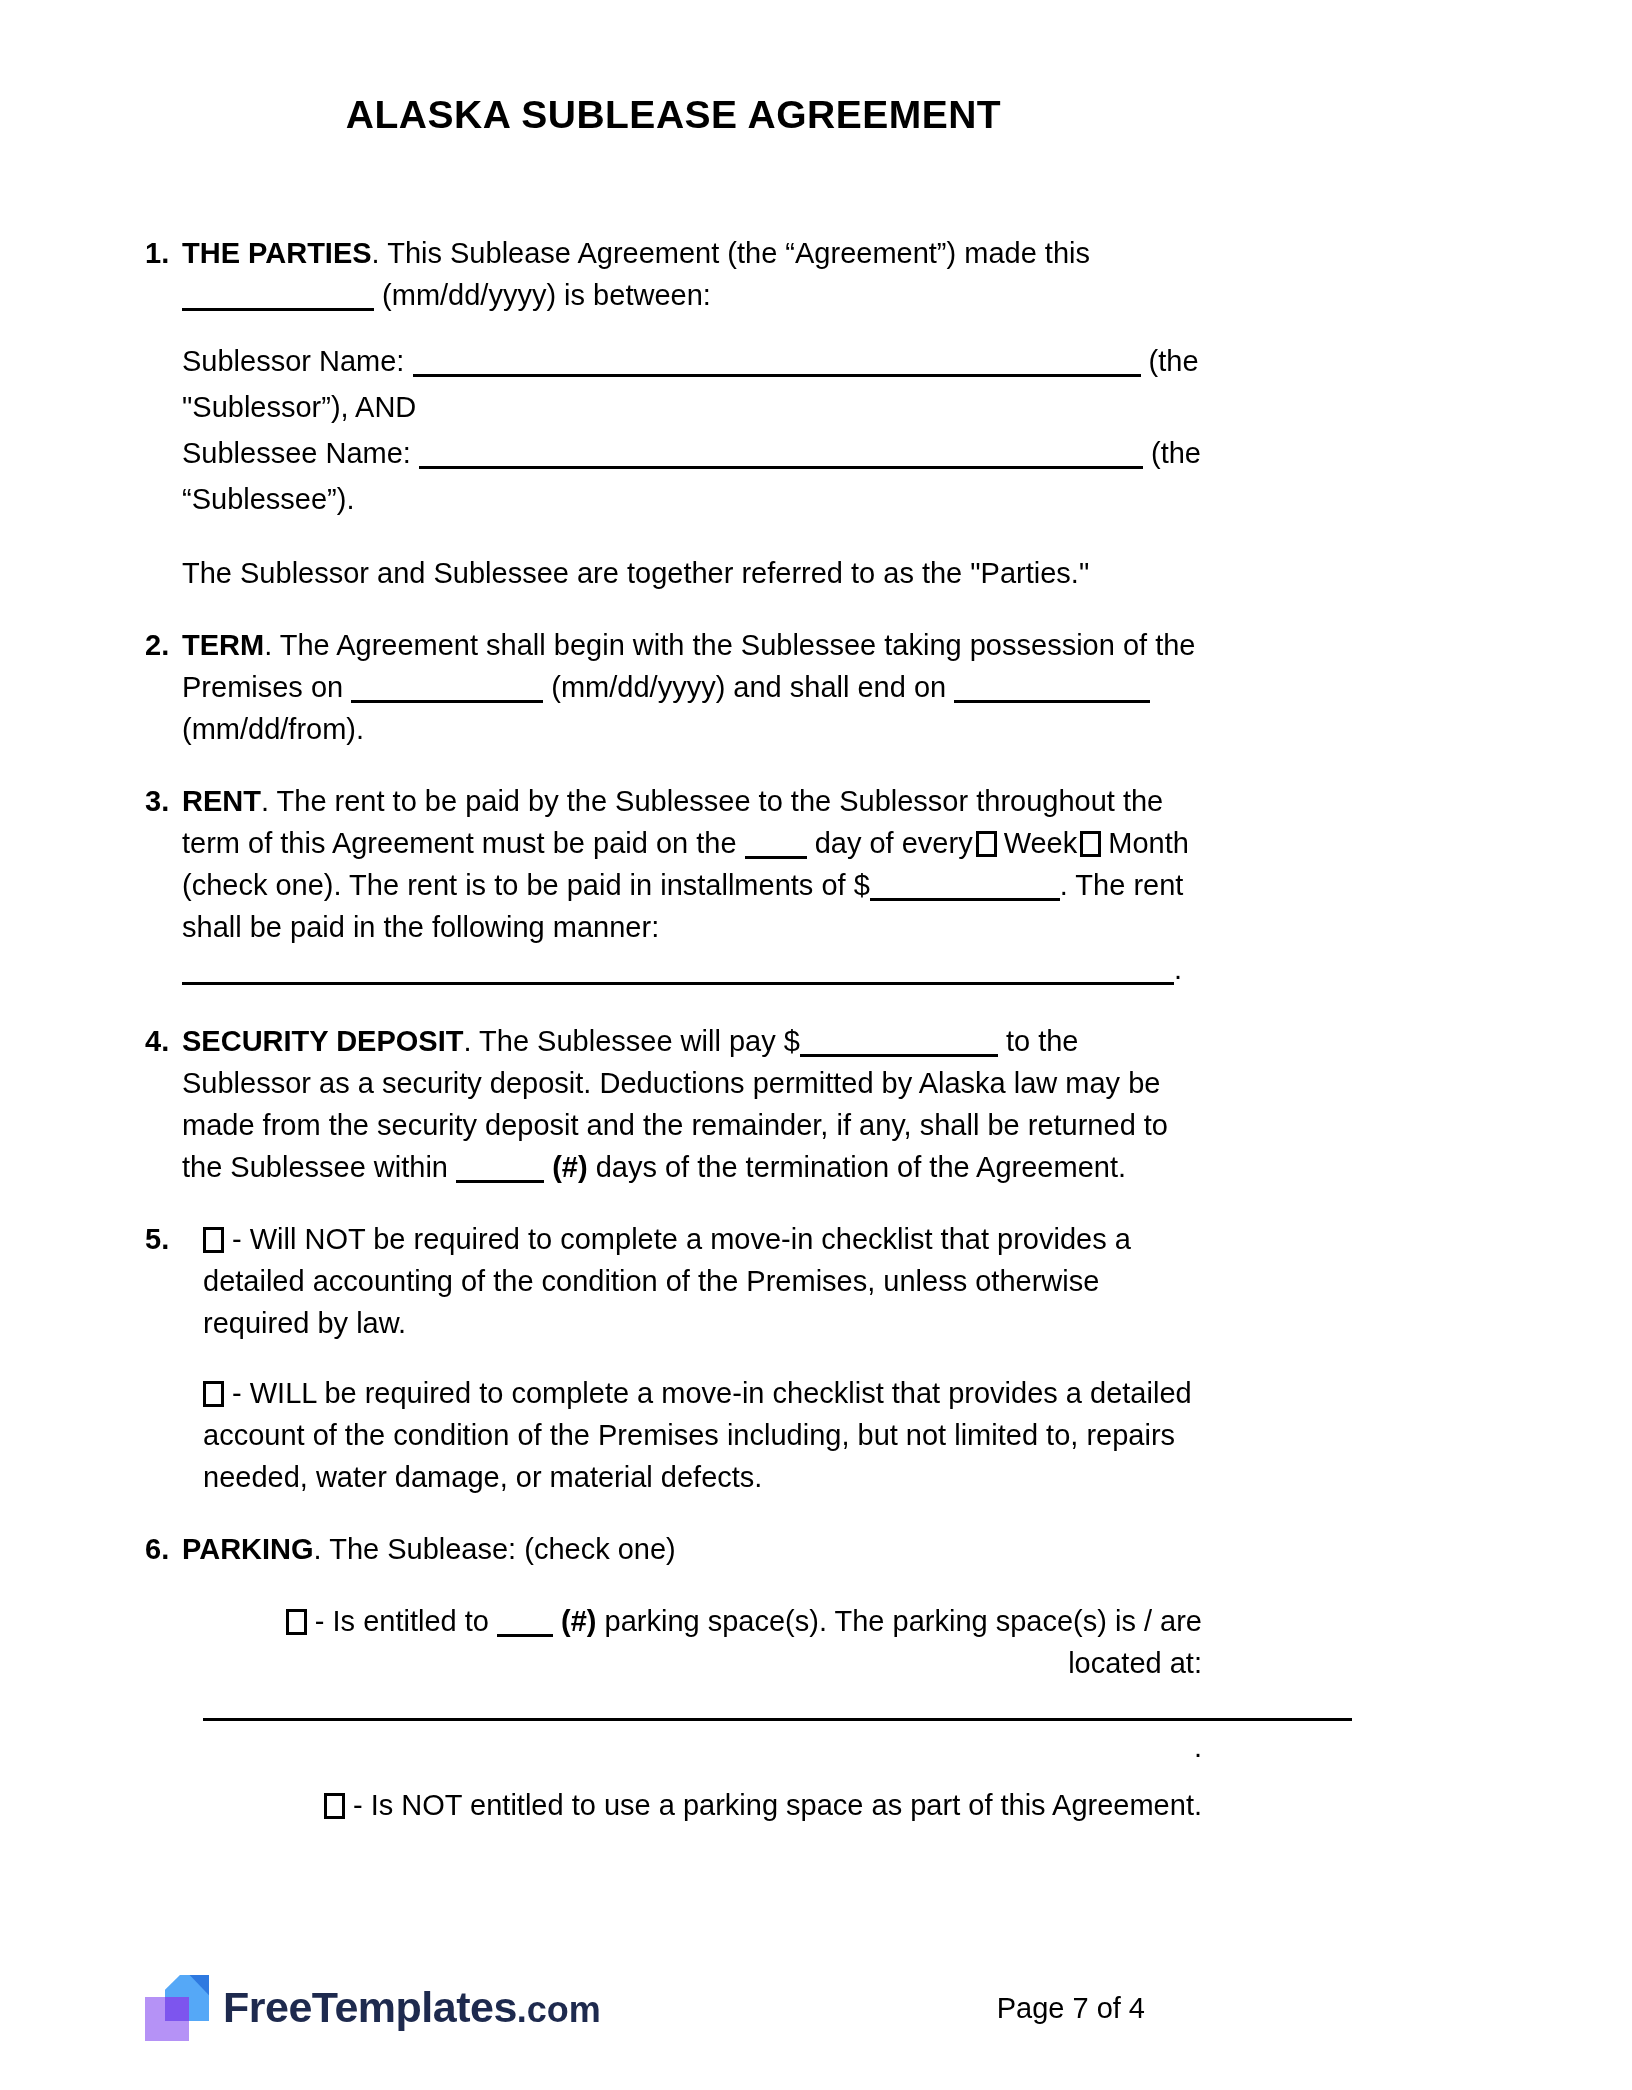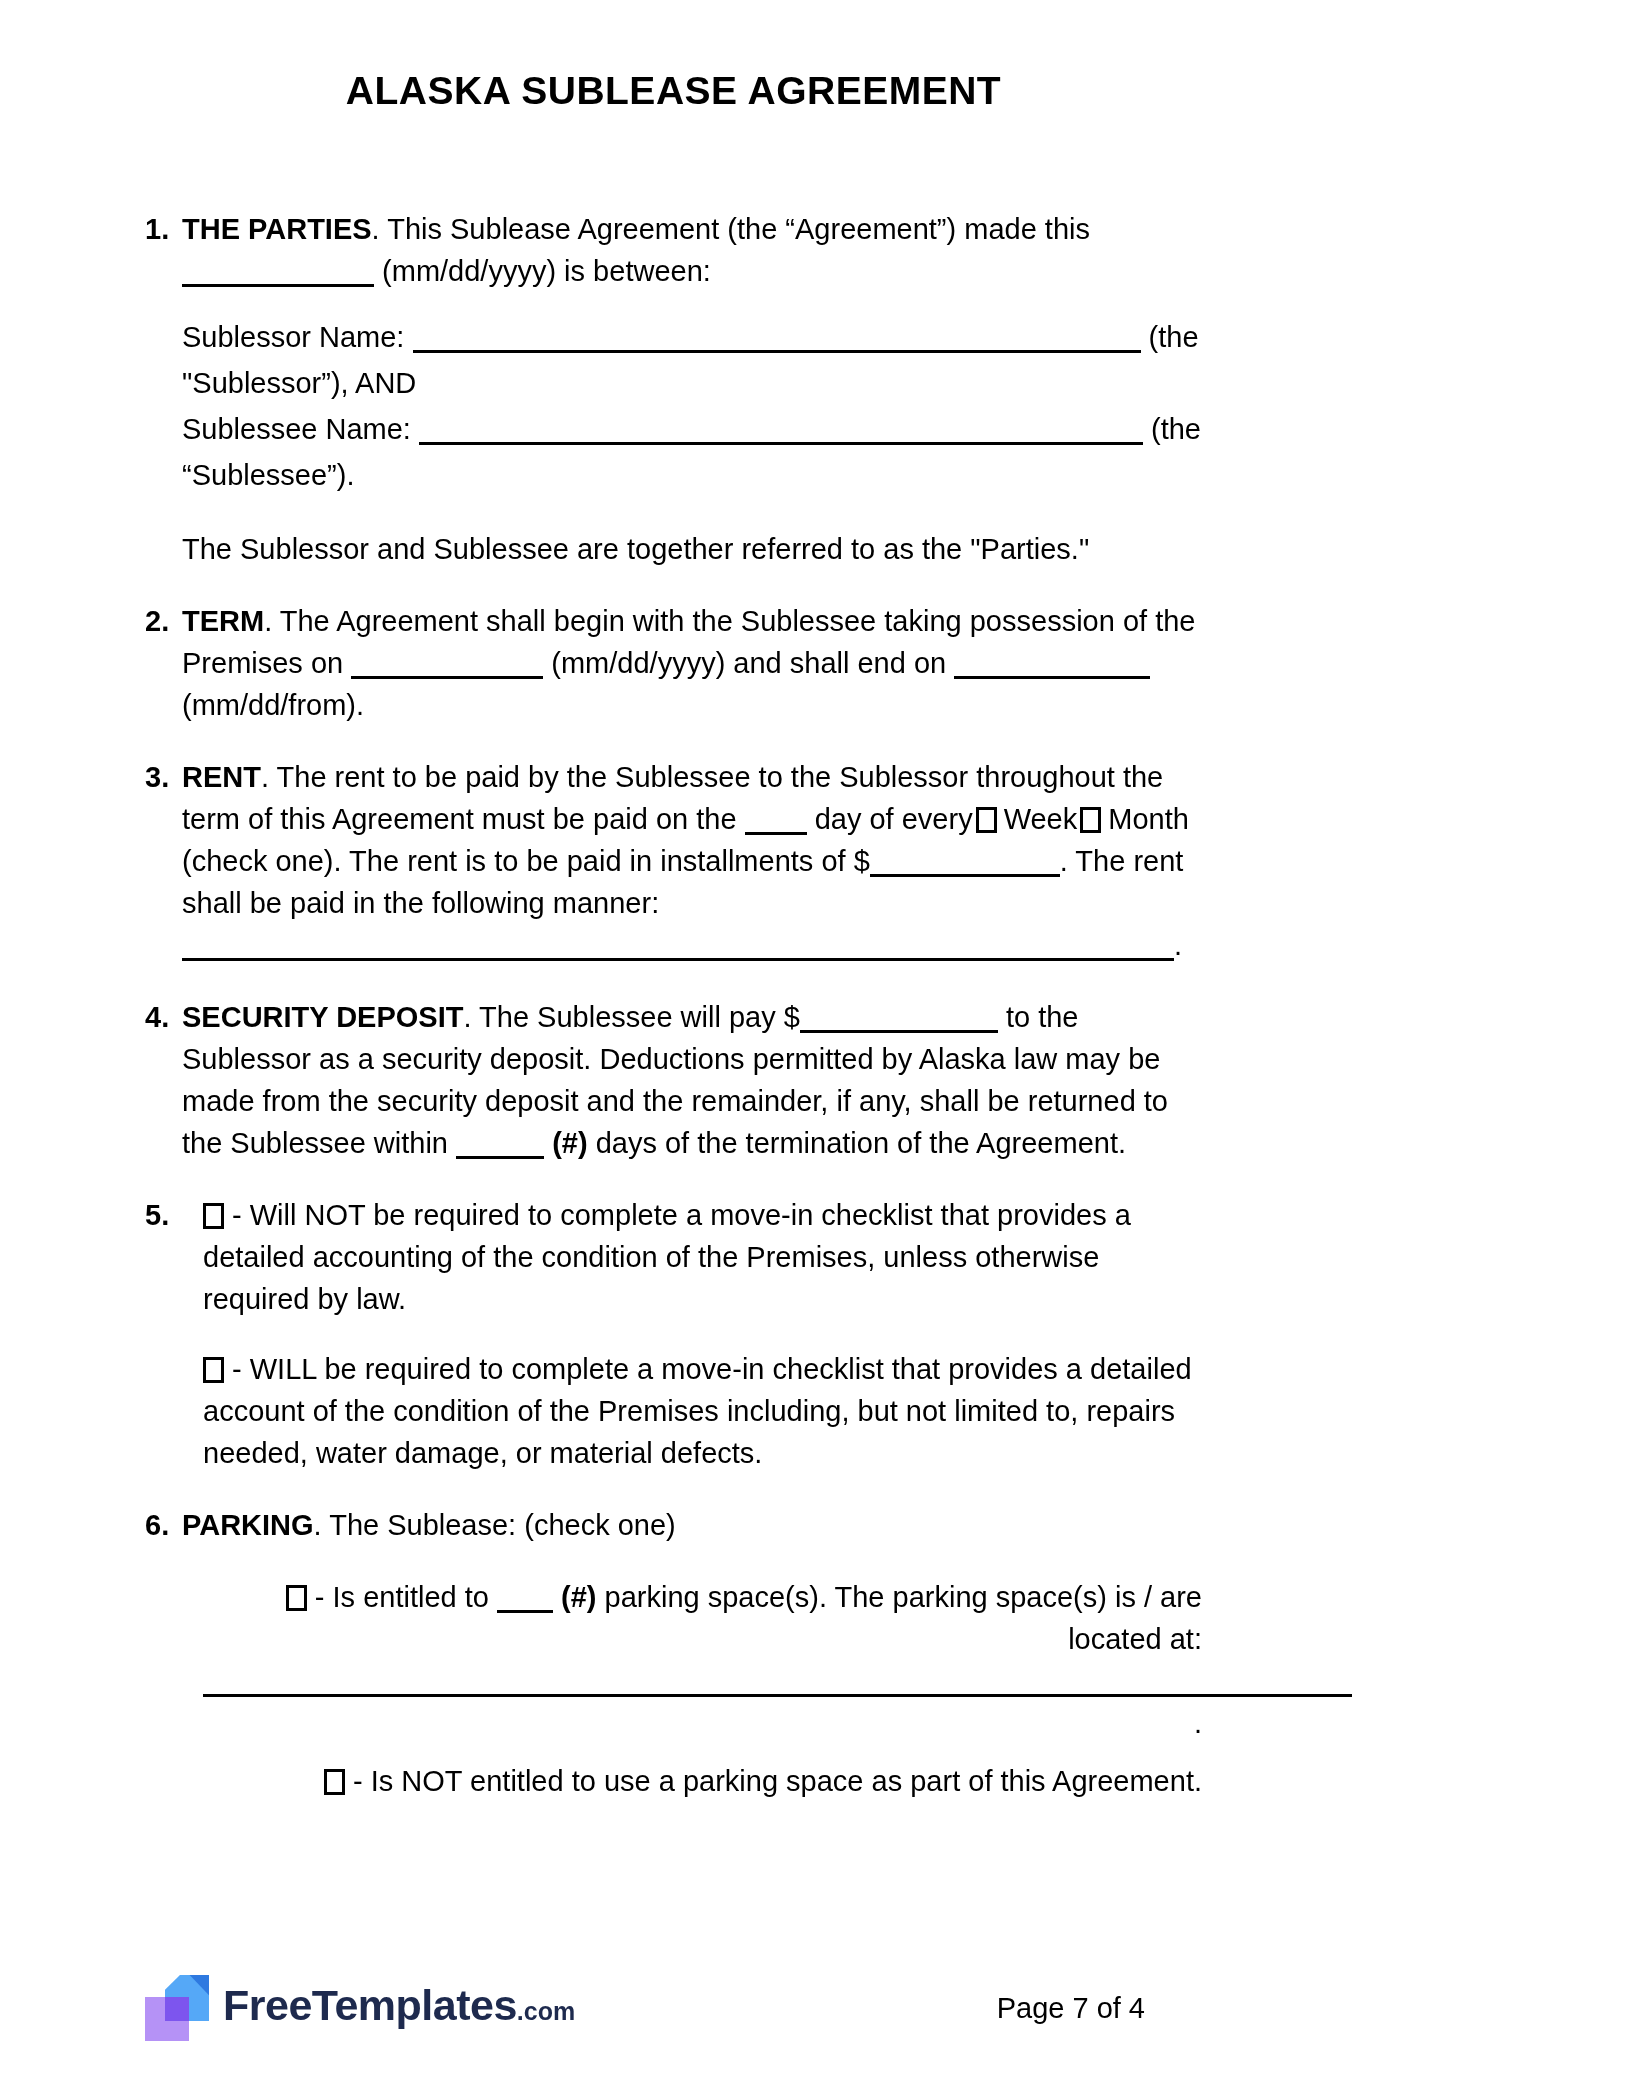--- a/index.html
+++ b/index.html
@@ -4,21 +4,21 @@
 <style>
   * { box-sizing: border-box; }
   html, body { margin: 0; padding: 0; }
   body {
     width: 1632px; height: 2090px;
     background: #ffffff;
     font-family: "Liberation Sans", "DejaVu Sans", sans-serif;
     font-size: 29px; line-height: 42px; color: #000;
     position: relative;
   }
-  .page { position: relative; width: 1352px; height: 2090px; padding: 68px 150px 0 145px; overflow: hidden; }
+  .page { position: relative; width: 1352px; height: 2090px; padding: 92px 150px 0 145px; overflow: hidden; }
   .doc-title { text-align: center; font-weight: bold; font-size: 39px; line-height: 46px; margin: 0 0 94px 0; letter-spacing: 0.5px; }
   .section { display: flex; }
   .section + .section { margin-top: 30px; }
   .sec-num { flex: 0 0 37px; font-weight: bold; }
   .sec-body { flex: 1; min-width: 0; }
   p { margin: 0; }
   .bold { font-weight: bold; }
   .names { margin-top: 22px; }
   .name-line { line-height: 46px; }
   .mt30 { margin-top: 30px; }
@@ -33,21 +33,21 @@
   .footer { position: absolute; left: 145px; right: 145px; top: 1975px; display: flex; align-items: center; justify-content: space-between; }
   .brand { display: flex; align-items: center; }
   .logo { position: relative; width: 64px; height: 66px; }
   .logo .sq-purple  { position: absolute; left: 0;    top: 22px; width: 44px; height: 44px; background: #b592f6; }
   .logo .sq-blue    { position: absolute; left: 20px; top: 0;    width: 44px; height: 46px; background: #55a8f7;
                       clip-path: polygon(34% 0, 100% 0, 100% 100%, 0 100%, 0 32%); }
   .logo .sq-fold    { position: absolute; left: 20px; top: 0;    width: 44px; height: 46px; background: #2e79e0;
                       clip-path: polygon(56% 0, 100% 0, 100% 44%); }
   .logo .sq-overlap { position: absolute; left: 20px; top: 22px; width: 24px; height: 24px; background: #7d55ee; }
   .brand-text { margin-left: 14px; font-weight: bold; font-size: 43px; color: #1e2a4e; letter-spacing: -0.5px; line-height: 60px; }
-  .brand-suffix { font-size: 25px; letter-spacing: 0; }
+  .brand-suffix { font-size: 36px; letter-spacing: 0; }
   .page-number { margin-right: 62px; }
 </style>
 </head>
 <body>
 
 <div class="page">
 
   <h1 class="doc-title">ALASKA SUBLEASE AGREEMENT</h1>
 
   <div class="section">

